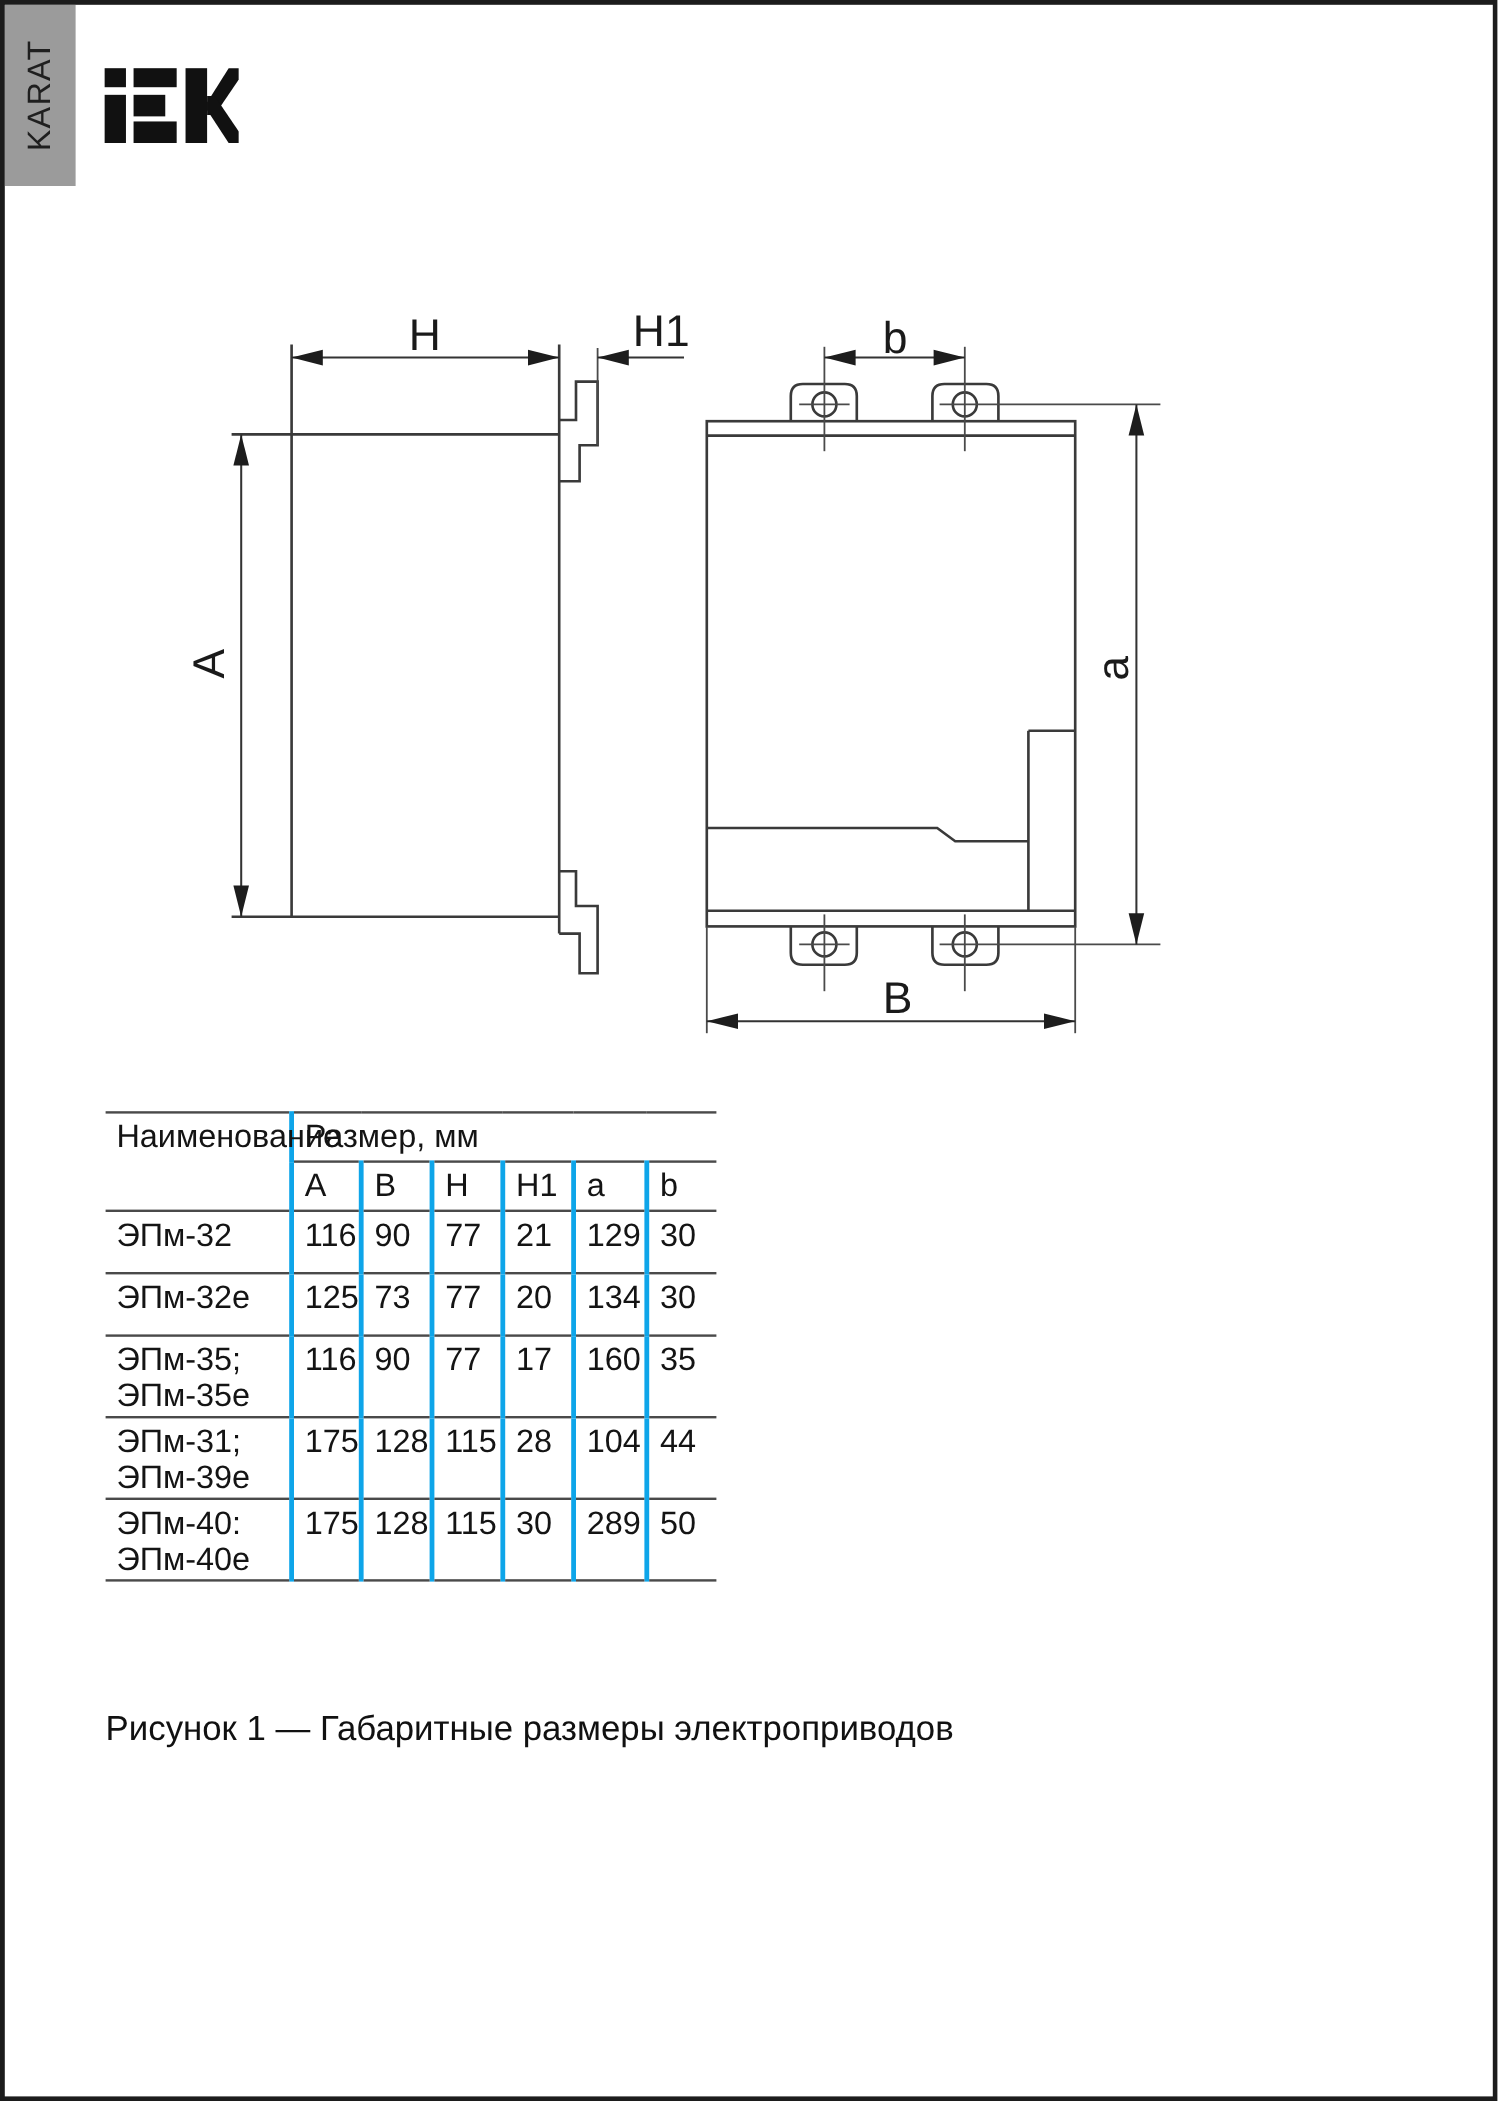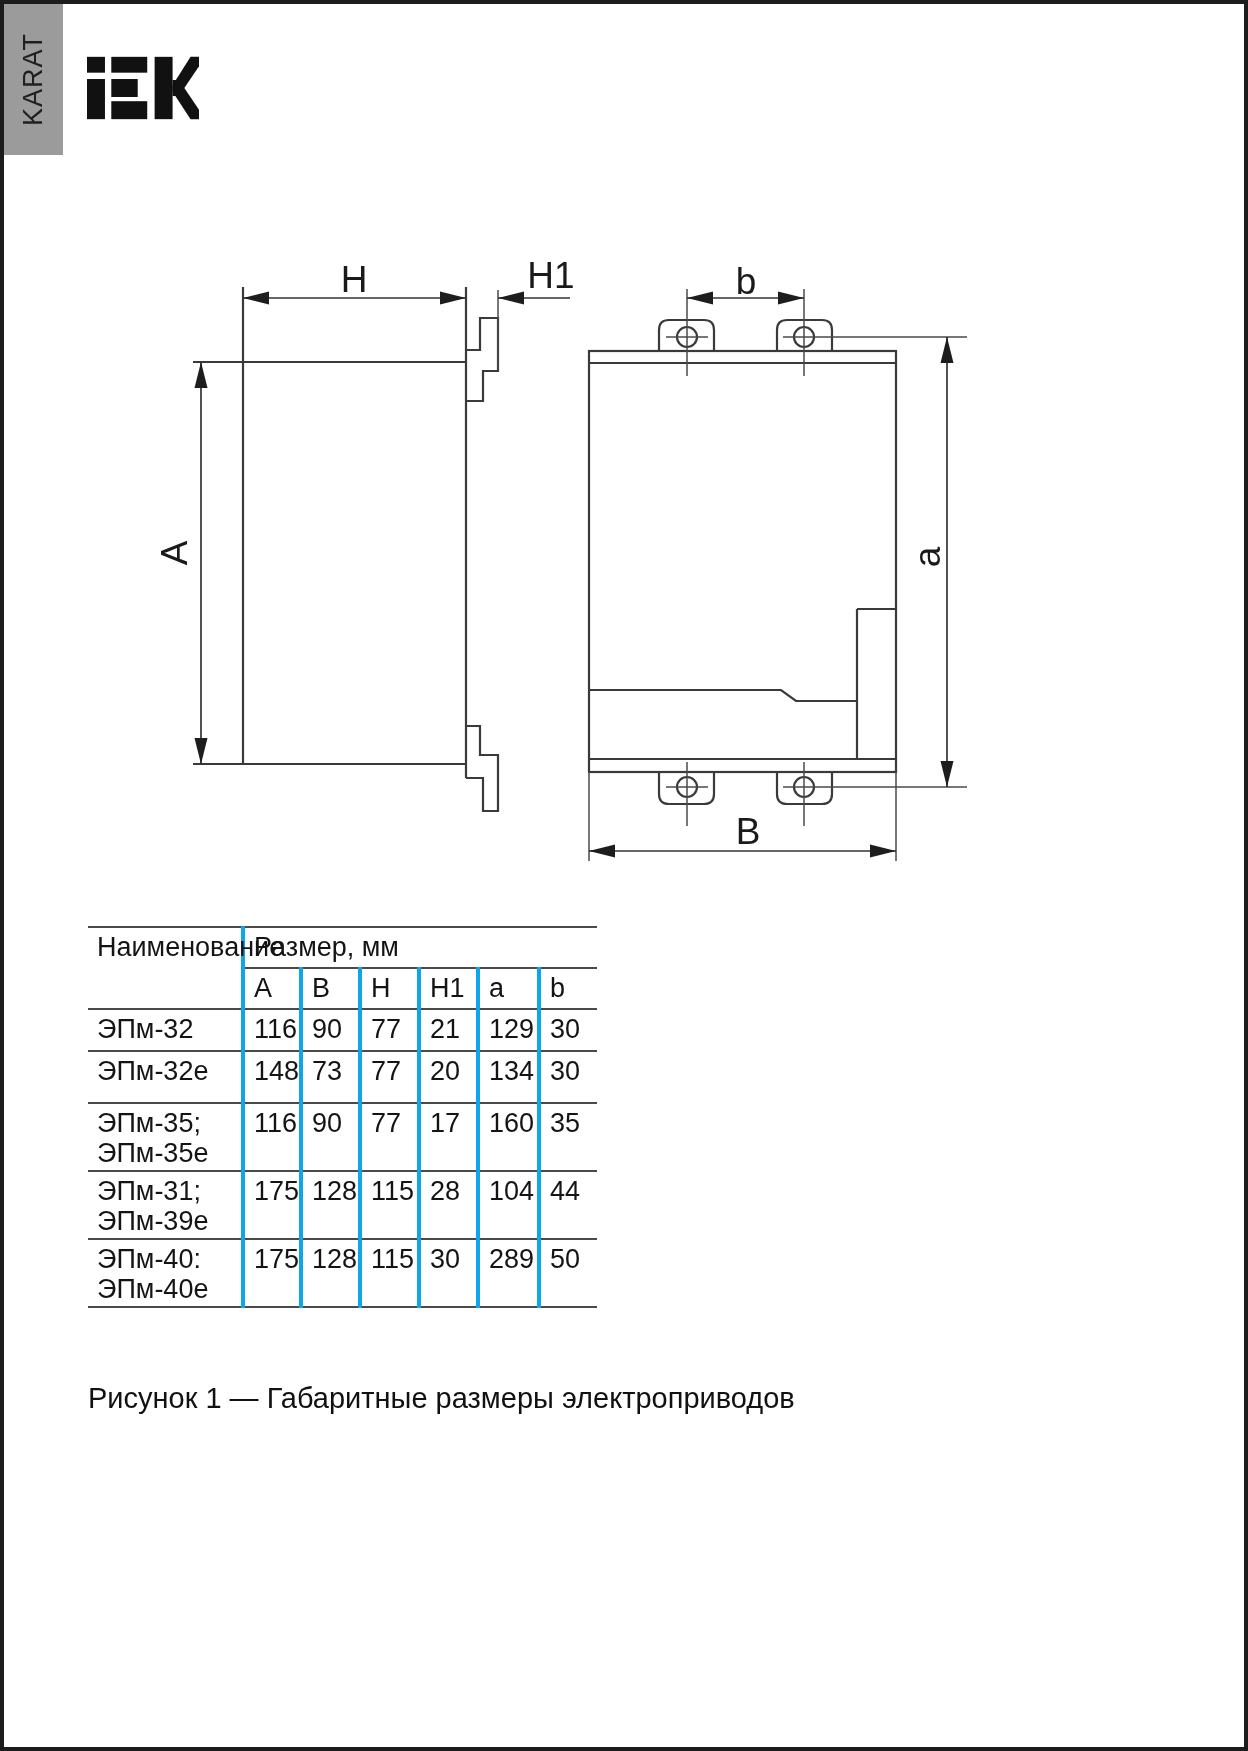--- a/index.html
+++ b/index.html
@@ -39,21 +39,21 @@
     vertical-align:top;
     font-size:27px;line-height:30px;
     padding:4px 4px 2px 9px;
     white-space:nowrap;
   }
   td.bt{border-top:2px solid #4a4a4a;}
   td.bb{border-bottom:2px solid #4a4a4a;}
   td.bl{border-left:4px solid #0ea5e9;}
   
   #caption{
-    position:absolute;left:84px;top:1378px;
+    position:absolute;left:84px;top:1421px;
     font-size:29px;color:#111111;white-space:nowrap;
   }
 </style>
 </head>
 <body>
 
 <div id="page">
 
   <div id="karat-bar">
     <span class="vtext">KARAT</span>
@@ -175,39 +175,39 @@
       </tr>
       <tr style="height:41px">
         <td class="bb bl">A</td>
         <td class="bb bl">B</td>
         <td class="bb bl">H</td>
         <td class="bb bl">H1</td>
         <td class="bb bl">a</td>
         <td class="bb bl">b</td>
       </tr>
 
-      <tr style="height:42px">
+      <tr style="height:52px">
         <td class="bb">
           <div>ЭПм-32</div>
               <div></div>
         </td>
         <td class="bb bl">116</td>
         <td class="bb bl">90</td>
         <td class="bb bl">77</td>
         <td class="bb bl">21</td>
         <td class="bb bl">129</td>
         <td class="bb bl">30</td>
       </tr>
 
       <tr style="height:52px">
         <td class="bb">
           <div>ЭПм-32е</div>
               <div></div>
         </td>
-        <td class="bb bl">148</td>
+        <td class="bb bl">125</td>
         <td class="bb bl">73</td>
         <td class="bb bl">77</td>
         <td class="bb bl">20</td>
         <td class="bb bl">134</td>
         <td class="bb bl">30</td>
       </tr>
 
       <tr style="height:66px">
         <td class="bb">
           <div>ЭПм-35;</div>

